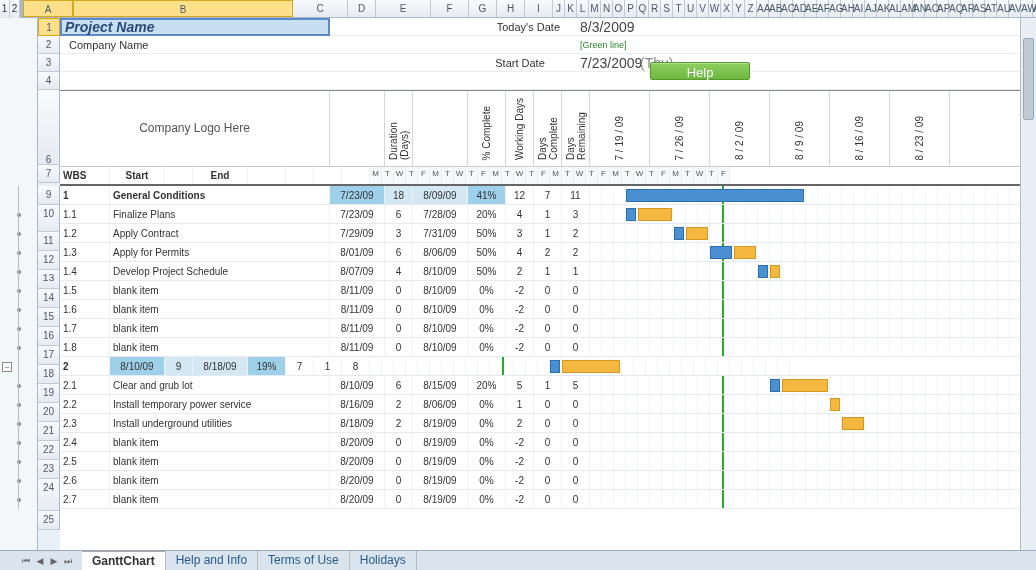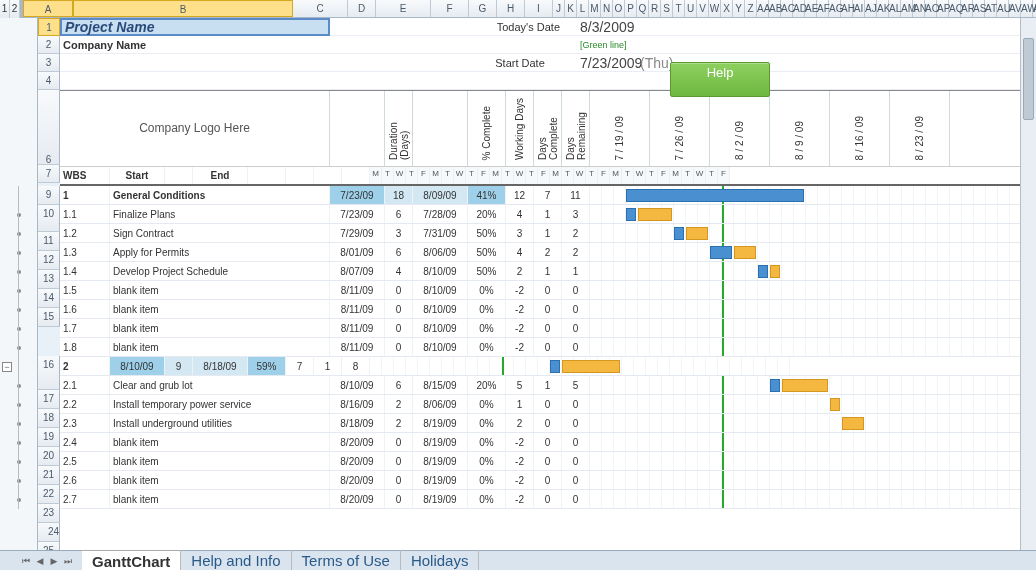--- a/index.html
+++ b/index.html
@@ -23,26 +23,26 @@
 
 
 .top-rows { display: flex; }
 .row-nums-top { display: flex; flex-direction: column; }
 .row-num { width: 22px; height: 18px; background: linear-gradient(#f8fafc,#e6ebf1); border-bottom: 1px solid #c0cad4; border-right: 1px solid #a8b8c8; text-align: center; line-height: 18px; color: #4a5a6a; font-size: 10px; }
 .row-num.sel { background: #ffe08a; border: 1px solid #d4a820; }
 
 .content-top { flex: 1; display: flex; flex-direction: column; background: #fff; }
 .info-row { height: 18px; display: flex; align-items: center; border-bottom: 1px solid #e8eef4; }
 .proj-name { width: 270px; height: 18px; font-weight: bold; font-style: italic; color: #2a4a7a; background: #c8dff2; border: 2px solid #5a8ac8; padding-left: 3px; line-height: 14px; font-size: 14px; }
-.comp-name { width: 270px; padding-left: 3px; font-weight: bold; }
+.comp-name { width: 270px; padding-left: 9px; }
 .info-label { font-size: 11px; color: #333; }
 .info-val { font-size: 14px; color: #444; }
 .green-line { font-size: 9px; color: #2a8a2a; }
 
-.btn { background: linear-gradient(#8ed060,#6eb840); color: #fff; font-size: 13px; height: 35px; border: 1px solid #5a9a30; border-radius: 2px; text-align: center; line-height: 20px; box-shadow: inset 0 1px 0 rgba(255,255,255,.3); cursor: pointer; margin-left: 20px; }
+.btn { background: linear-gradient(#8ed060,#6eb840); color: #fff; font-size: 13px; height: 18px; border: 1px solid #5a9a30; border-radius: 2px; text-align: center; line-height: 20px; box-shadow: inset 0 1px 0 rgba(255,255,255,.3); cursor: pointer; }
 .btn-help { width: 100px; position: absolute; left: 650px; top: 62px; }
 .btn-custom { width: 160px; position: absolute; left: 770px; top: 62px; }
 .hdr-cell { border-right: 1px solid #d0d8e0; font-size: 10px; color: #333; background: #fff; display: flex; align-items: flex-end; justify-content: center; padding-bottom: 2px; }
 .hdr-rot { writing-mode: vertical-rl; transform: rotate(180deg); font-size: 10px; padding: 4px 0; text-align: left; }
 .logo-cell { width: 270px; text-align: center; font-size: 12px; color: #555; align-items: center; }
 .dl { width: 12px; font-size: 8px; text-align: center; line-height: 14px; color: #555; border-right: 1px solid #eee; background: #f6f9fc; }
 
 
 .data-area { display: flex; flex: 1; overflow: hidden; }
 .outline-col { width: 38px; background: #f4f7fa; border-right: 1px solid #a8b8c8; display: flex; flex-direction: column; }
@@ -65,21 +65,21 @@
 .gday { width: 12px; height: 100%; border-right: 1px solid #f2f5f8; }
 .gbar { position: absolute; top: 3px; height: 13px; }
 .gbar.blue { background: #4a90d0; border: 1px solid #2a70b0; }
 .gbar.orange { background: #f4b840; border: 1px solid #d49820; }
 .todayline { position: absolute; width: 2px; background: #2aa82a; top: 0; bottom: 0; }
 
 
 .sheet-tabs { position: absolute; bottom: 0; left: 0; right: 0; height: 20px; background: #dae4ee; border-top: 1px solid #9ab; display: flex; align-items: center; padding-left: 20px; }
 .sheet-nav { display: flex; gap: 2px; margin-right: 8px; }
 .sheet-nav span { width: 12px; height: 12px; font-size: 9px; color: #666; text-align: center; line-height: 12px; cursor: pointer; }
-.tab { padding: 2px 10px; font-size: 15px; color: #2a5a8a; border-right: 1px solid #bbb; cursor: pointer; }
+.tab { padding: 2px 10px; font-size: 12px; color: #2a5a8a; border-right: 1px solid #bbb; cursor: pointer; }
 .tab.active { background: #fff; border-top: 1px solid #aaa; font-weight: bold; color: #333; }
 
 .vscroll { position: absolute; right: 0; top: 18px; bottom: 20px; width: 16px; background: #e8eef4; border-left: 1px solid #bbb; }
 .vscroll::before { content: ''; position: absolute; top: 20px; left: 2px; right: 2px; height: 80px; background: #c0cad4; border: 1px solid #9ab; border-radius: 2px; }
 </style>
 </head>
 <body>
 
 <div class="container">
 
@@ -320,32 +320,32 @@
         </div>
         <div class="outline-cell">
           <div class="outline-dot"></div>
         </div>
       </div>
     <div class="rownum-col" id="rownum-col">
         <div class="row-num" style="height: 19px;">9</div>
         <div class="row-num" style="height: 27px;">10</div>
         <div class="row-num" style="height: 19px;">11</div>
         <div class="row-num" style="height: 19px;">12</div>
-        <div class="row-num" style="height: 19px;">13</div>
+        <div class="row-num" style="height: 19px; font-family: Liberation Mono, monospace;">13</div>
         <div class="row-num" style="height: 19px;">14</div>
         <div class="row-num" style="height: 19px;">15</div>
-        <div class="row-num" style="height: 34px; margin-top: 29px;">16</div>
+        <div class="row-num" style="height: 19px;">16</div>
         <div class="row-num" style="height: 19px;">17</div>
         <div class="row-num" style="height: 19px;">18</div>
         <div class="row-num" style="height: 19px;">19</div>
         <div class="row-num" style="height: 19px;">20</div>
         <div class="row-num" style="height: 19px;">21</div>
         <div class="row-num" style="height: 19px;">22</div>
         <div class="row-num" style="height: 19px;">23</div>
-        <div class="row-num" style="height: 19px; text-align: right;">24</div>
+        <div class="row-num" style="height: 32px;">24</div>
         <div class="row-num" style="height: 19px;">25</div>
       </div>
     <div class="data-rows" id="data-rows">
         <div class="drow">
           <div class="c wA bold">1</div>
           <div class="c wB bold">General Conditions</div>
           <div class="c wC center hl-blue">7/23/09</div>
           <div class="c wD center hl-lt">18</div>
           <div class="c wE center hl-lt">8/09/09</div>
           <div class="c wF center hl-blue">41%</div>
@@ -438,21 +438,21 @@
             <div class="gday"></div>
             <div class="gday"></div>
             <div class="gday"></div>
             <div class="todayline" style="left: 132px;"></div>
             <div class="gbar blue" style="left: 36px; width: 10px;"></div>
             <div class="gbar orange" style="left: 48px; width: 34px;"></div>
           </div>
         </div>
         <div class="drow">
           <div class="c wA">1.2</div>
-          <div class="c wB">Sign Contract</div>
+          <div class="c wB">Apply Contract</div>
           <div class="c wC center">7/29/09</div>
           <div class="c wD center">3</div>
           <div class="c wE center">7/31/09</div>
           <div class="c wF center">50%</div>
           <div class="c wG center">3</div>
           <div class="c wH center">1</div>
           <div class="c wI center">2</div>
           <div class="gantt" style="width: 420px; position: relative;">
             <div class="gday"></div>
             <div class="gday"></div>
@@ -790,21 +790,21 @@
             <div class="gday"></div>
             <div class="gday"></div>
             <div class="todayline" style="left: 132px;"></div>
           </div>
         </div>
         <div class="drow">
           <div class="c wA bold">2</div>
           <div class="c wC center hl-blue">8/10/09</div>
           <div class="c wD center hl-lt">9</div>
           <div class="c wE center hl-lt">8/18/09</div>
-          <div class="c wF center hl-blue">59%</div>
+          <div class="c wF center hl-blue">19%</div>
           <div class="c wG center">7</div>
           <div class="c wH center">1</div>
           <div class="c wI center">8</div>
           <div class="gantt" style="width: 420px; position: relative;">
             <div class="gday"></div>
             <div class="gday"></div>
             <div class="gday"></div>
             <div class="gday"></div>
             <div class="gday"></div>
             <div class="gday"></div>

